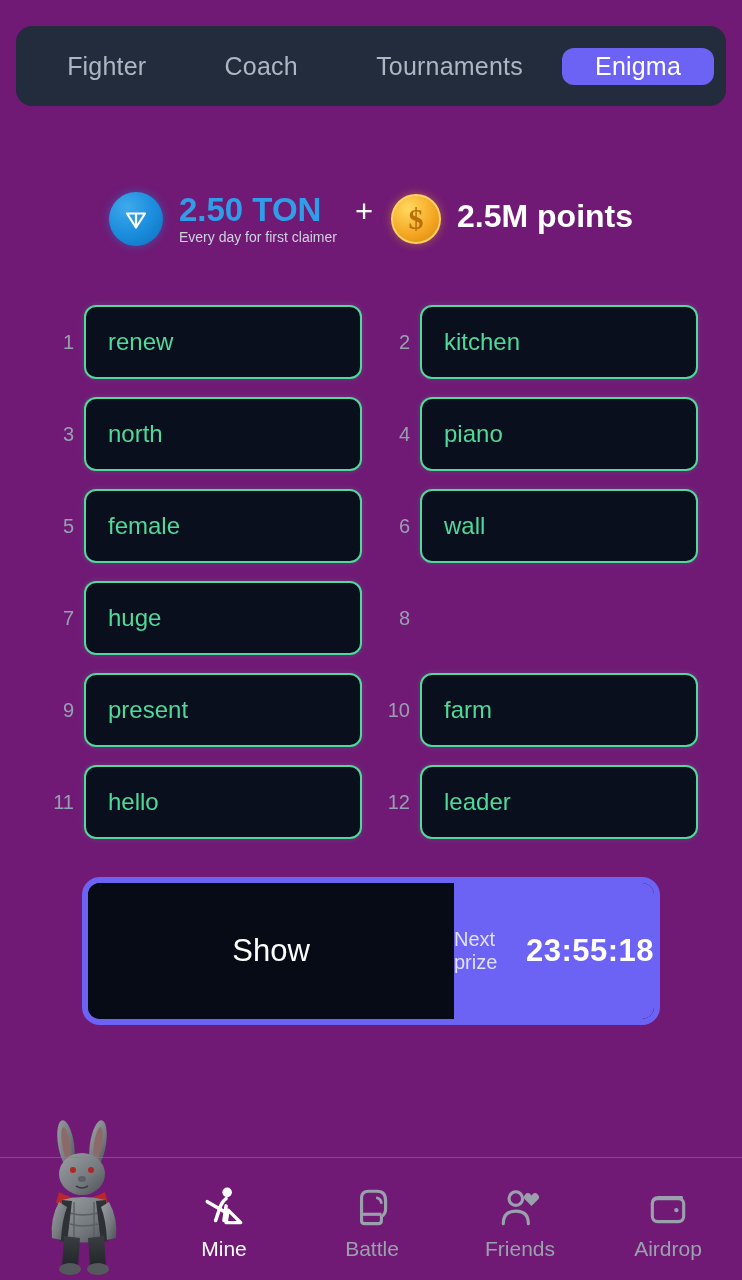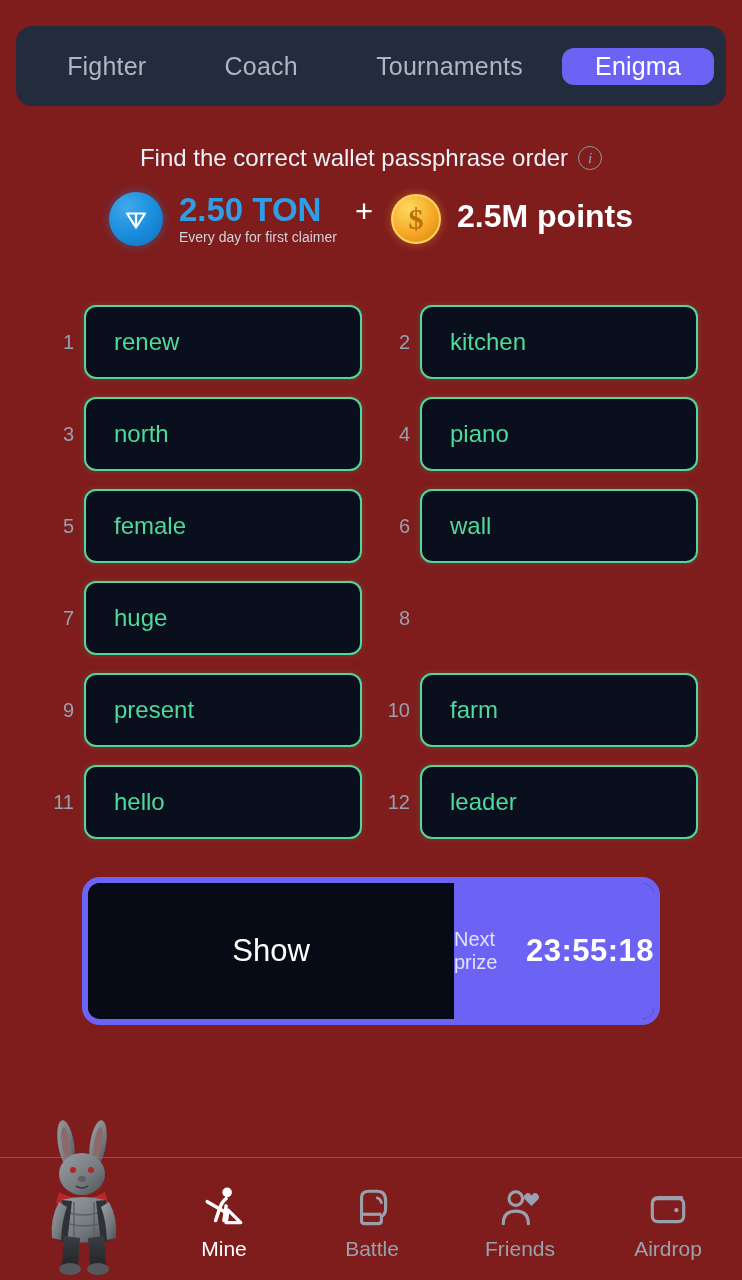--- a/index.html
+++ b/index.html
@@ -2,21 +2,21 @@
 <html><head>
 <meta charset="utf-8">
 <style>
   * { margin:0; padding:0; box-sizing:border-box; }
   html, body {
     width:742px; height:1280px;
     background:#070b16;
     font-family:"Liberation Sans", sans-serif;
     overflow:hidden;
   }
-  .screen { position:relative; width:742px; height:1280px; background:#7f1d1d; }
+  .screen { position:relative; width:742px; height:1280px; background:#701a75; }
 
   
   .tabbar {
     position:absolute; left:16px; top:26px; width:710px; height:80px;
     background:#222c3c; border-radius:16px;
     display:flex; align-items:center; justify-content:space-between;
     padding:0 12px;
   }
   .tab {
     flex:1 1 auto; text-align:center;
@@ -75,21 +75,21 @@
     padding:0 44px;
   }
   .cell { display:flex; align-items:center; gap:10px; }
   .cell-num {
     width:30px; text-align:right; flex:0 0 30px;
     font-size:20px; color:#97a0b0;
   }
   .word-box {
     flex:1 1 auto; height:74px; border-radius:12px;
     border:2.4px solid #4fd99a; background:#090f1c;
-    display:flex; align-items:center; padding-left:28px;
+    display:flex; align-items:center; padding-left:22px;
     box-shadow:0 0 6px rgba(79,217,154,.18);
   }
   .word-text { font-size:24px; color:#4fd99a; }
 
   
   .action-row {
     position:absolute; left:82px; top:877px; width:578px; height:148px;
     border:6px solid #6c63f5; border-radius:18px;
     display:flex; overflow:hidden; background:#070b16;
   }
@@ -123,24 +123,20 @@
 
 <div class="screen">
 
   <div class="tabbar">
     <div class="tab">Fighter</div>
     <div class="tab">Coach</div>
     <div class="tab">Tournaments</div>
     <div class="tab active">Enigma</div>
   </div>
 
-  <div class="headline-row">
-    <div class="headline">Find the correct wallet passphrase order</div>
-    <div class="info-icon">i</div>
-  </div>
 
   <div class="prize-row">
 
     <div class="ton-badge">
       <svg width="28" height="28" viewBox="0 0 28 28" aria-hidden="true">
         <path d="M5 8.5 L23 8.5 L14 22.5 Z" fill="none" stroke="#ffffff" stroke-width="2.2" stroke-linejoin="round"></path>
         <path d="M14 8.5 L14 22.5" stroke="#ffffff" stroke-width="2.2"></path>
       </svg>
     </div>
 

